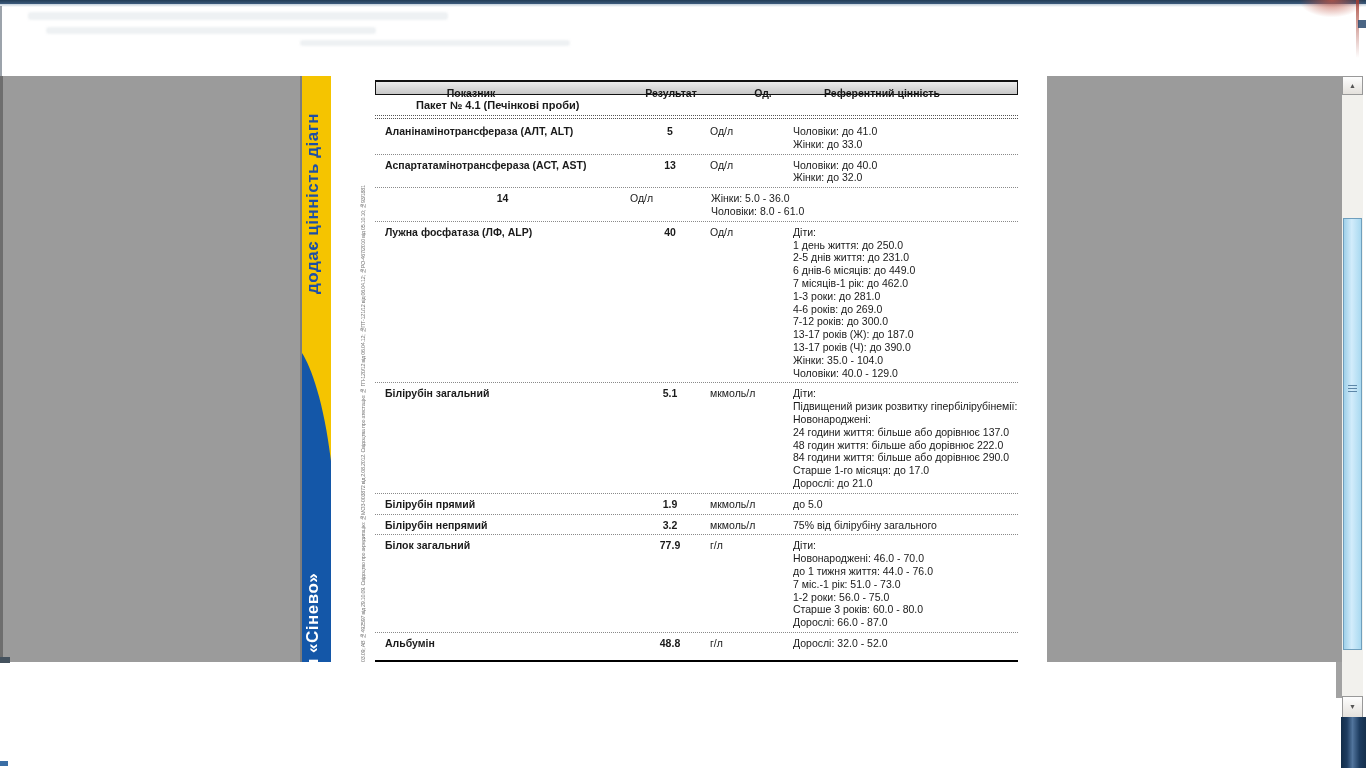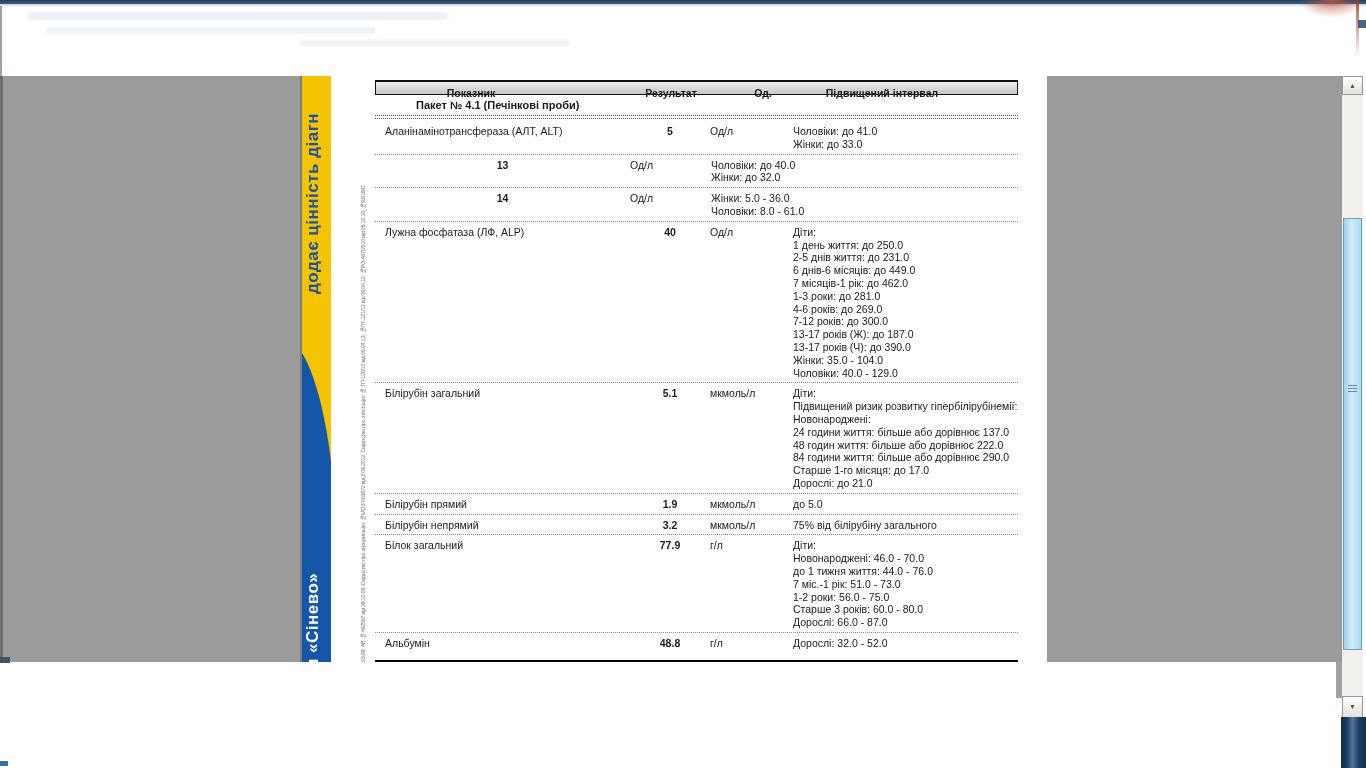--- a/index.html
+++ b/index.html
@@ -51,21 +51,21 @@
     background:linear-gradient(180deg,#ececec,#c7c7c7);
     border:1px solid #111;border-top:2px solid #111;box-sizing:border-box;}
   .hcol{position:absolute;top:5px;transform:translateX(-50%);
     font-weight:bold;font-size:10.5px;white-space:nowrap;}
   .hc0{left:95px;} .hc1{left:295px;} .hc2{left:387px;} .hc3{left:506px;}
   .section-row{font-weight:bold;font-size:11px;padding:4px 0 3px 1px;margin-left:40px;}
   .dsep{height:2px;border-top:1px dotted #555;border-bottom:1px dotted #555;margin:1px 0 2px;}
   .row{display:grid;grid-template-columns:255px 80px 82px 226px;
     padding:4px 0 3px;border-bottom:1px dotted #8a8a8a;line-height:12.8px;}
   .row:last-child{border-bottom:none;}
-  .cell-name{font-weight:normal;padding-left:10px;}
+  .cell-name{font-weight:bold;padding-left:10px;}
   .cell-result{font-weight:bold;text-align:center;}
   .cell-unit{}
   .cell-ref{padding-left:1px;}
   .ref-line{white-space:nowrap;}
   .bottom-line{height:4px;background:#000;margin-top:7px;}
 
   
   .sb-track{position:absolute;left:1342px;top:76px;width:21px;height:641px;background:#f2f1ed;}
   .sb-btn{position:absolute;left:1342px;width:21px;height:19px;box-sizing:border-box;
     background:linear-gradient(180deg,#fdfdfd,#e4e1dc);border:1px solid #999;
@@ -105,35 +105,36 @@
       <div class="vtext banner-blue-text">раторія «Сінево»</div>
     </div>
 
     <div class="vtext cert-text">03.09; АВ № 492597 від 29.10.09. Свідоцтво про акредитацію: №МОЗ-003872 від 2.08.2012. Свідоцтва про атестацію: № ГП-120/12 від 06.04.12; №ПТ-121/12 від 06.04.12; №РО-467/2010 від 05.10.10; №93/1881</div>
 
     <div class="table">
       <div class="thead">
           <span class="hcol hc0">Показник</span>
           <span class="hcol hc1">Результат</span>
           <span class="hcol hc2">Од.</span>
-          <span class="hcol hc3">Підвищений інтервал</span>
+          <span class="hcol hc3">Референтний цінність</span>
         </div>
       <div class="section-row">Пакет № 4.1 (Печінкові проби)</div>
       <div class="dsep"></div>
       <div id="tbody">
           <div class="row">
             <div class="cell-name">Аланінамінотрансфераза (АЛТ, ALT)</div>
             <div class="cell-result">5</div>
             <div class="cell-unit">Од/л</div>
             <div class="cell-ref">
               <div class="ref-line">Чоловіки: до 41.0</div>
               <div class="ref-line">Жінки: до 33.0</div>
             </div>
           </div>
           <div class="row">
+            <div class="cell-name">Аспартатамінотрансфераза (АСТ, AST)</div>
             <div class="cell-result">13</div>
             <div class="cell-unit">Од/л</div>
             <div class="cell-ref">
               <div class="ref-line">Чоловіки: до 40.0</div>
               <div class="ref-line">Жінки: до 32.0</div>
             </div>
           </div>
           <div class="row">
             <div class="cell-result">14</div>
             <div class="cell-unit">Од/л</div>

